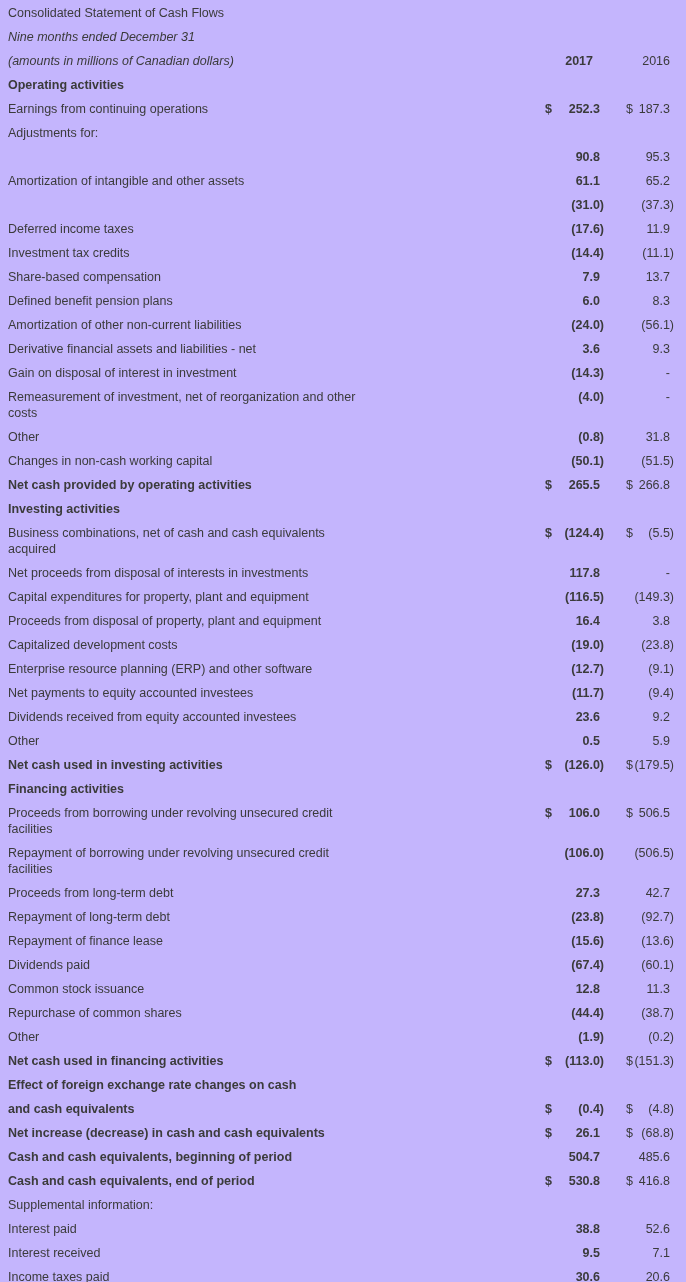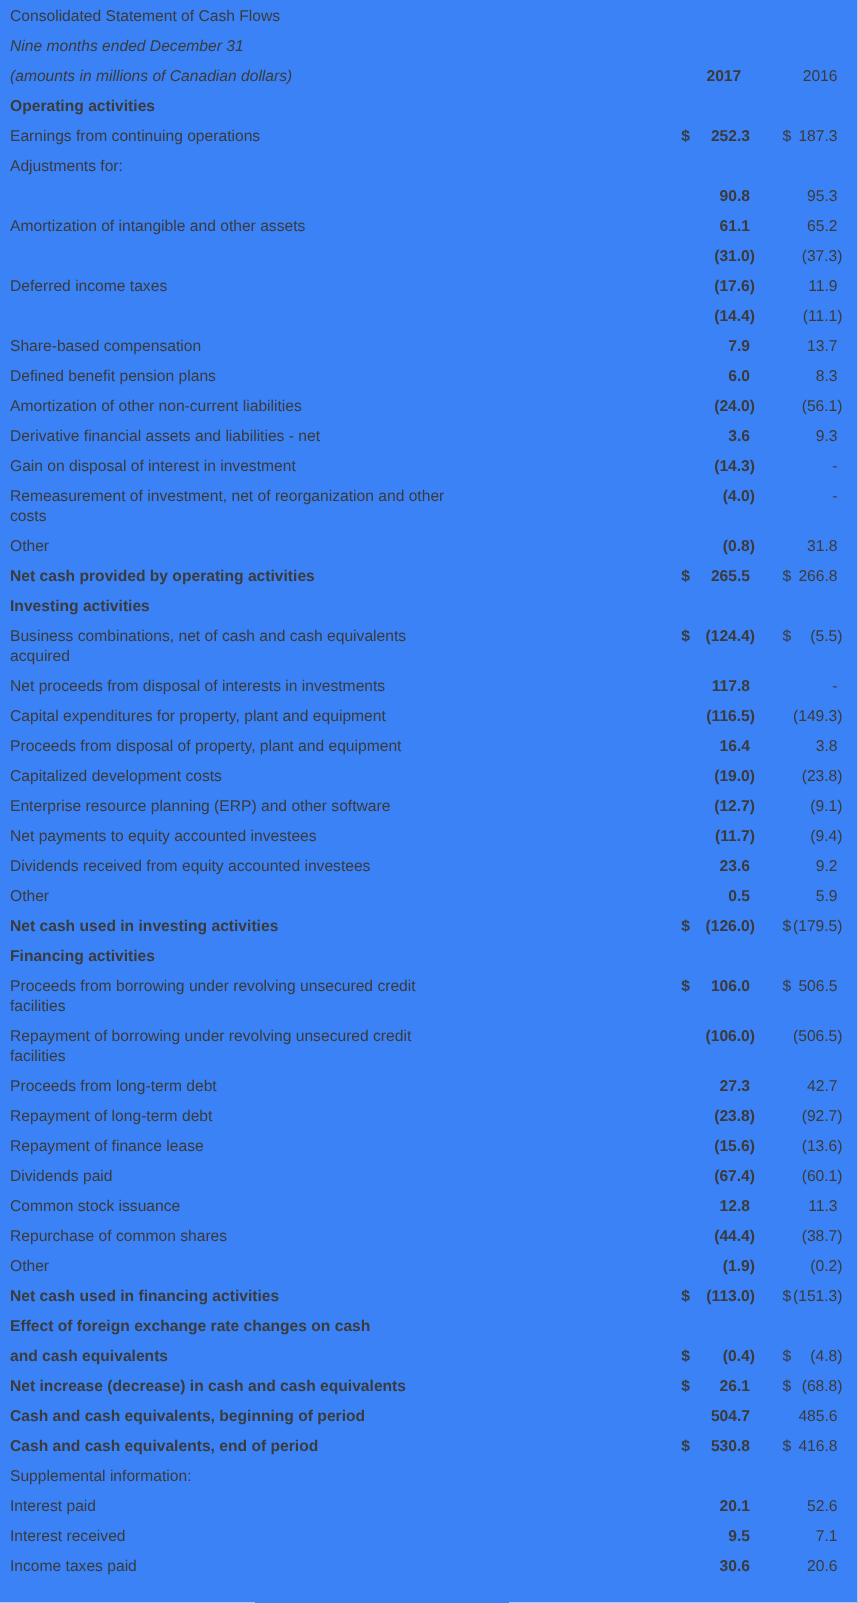--- a/index.html
+++ b/index.html
@@ -6,21 +6,21 @@
   html, body { background: #ffffff; }
   body {
     font-family: "Liberation Sans", sans-serif;
     font-size: 12.5px;
     color: #3b3b3b;
   }
   .page {
     width: 686px;
     height: 1282px;
     overflow: hidden;
-    background: #3b82f6;
+    background: #c4b5fd;
     padding: 1px 12px 0 8px;
   }
   .row {
     display: flex;
     align-items: flex-start;
     padding: 4px 0;
     line-height: 16px;
   }
   .cell-label {
     flex: 1 1 auto;
@@ -102,20 +102,21 @@
       <div class="row">
         <div class="cell-val cell-v1"><span class="num paren">(31.0)</span></div>
         <div class="cell-val cell-v2"><span class="num paren">(37.3)</span></div>
       </div>
       <div class="row">
         <div class="cell-label">Deferred income taxes</div>
         <div class="cell-val cell-v1"><span class="num paren">(17.6)</span></div>
         <div class="cell-val cell-v2"><span class="num">11.9</span></div>
       </div>
       <div class="row">
+        <div class="cell-label">Investment tax credits</div>
         <div class="cell-val cell-v1"><span class="num paren">(14.4)</span></div>
         <div class="cell-val cell-v2"><span class="num paren">(11.1)</span></div>
       </div>
       <div class="row">
         <div class="cell-label">Share-based compensation</div>
         <div class="cell-val cell-v1"><span class="num">7.9</span></div>
         <div class="cell-val cell-v2"><span class="num">13.7</span></div>
       </div>
       <div class="row">
         <div class="cell-label">Defined benefit pension plans</div>
@@ -140,20 +141,25 @@
       <div class="row">
         <div class="cell-label">Remeasurement of investment, net of reorganization and other costs</div>
         <div class="cell-val cell-v1"><span class="num paren">(4.0)</span></div>
         <div class="cell-val cell-v2"><span class="num">-</span></div>
       </div>
       <div class="row">
         <div class="cell-label">Other</div>
         <div class="cell-val cell-v1"><span class="num paren">(0.8)</span></div>
         <div class="cell-val cell-v2"><span class="num">31.8</span></div>
       </div>
+      <div class="row">
+        <div class="cell-label">Changes in non-cash working capital</div>
+        <div class="cell-val cell-v1"><span class="num paren">(50.1)</span></div>
+        <div class="cell-val cell-v2"><span class="num paren">(51.5)</span></div>
+      </div>
       <div class="row bold">
         <div class="cell-label">Net cash provided by operating activities</div>
         <div class="cell-val cell-v1"><span class="dollar">$</span><span class="num">265.5</span></div>
         <div class="cell-val cell-v2"><span class="dollar">$</span><span class="num">266.8</span></div>
       </div>
       <div class="row bold">
         <div class="cell-label">Investing activities</div>
       </div>
       <div class="row">
         <div class="cell-label">Business combinations, net of cash and cash equivalents acquired</div>
@@ -279,21 +285,21 @@
       <div class="row bold">
         <div class="cell-label">Cash and cash equivalents, end of period</div>
         <div class="cell-val cell-v1"><span class="dollar">$</span><span class="num">530.8</span></div>
         <div class="cell-val cell-v2"><span class="dollar">$</span><span class="num">416.8</span></div>
       </div>
       <div class="row">
         <div class="cell-label">Supplemental information:</div>
       </div>
       <div class="row">
         <div class="cell-label">Interest paid</div>
-        <div class="cell-val cell-v1"><span class="num">20.1</span></div>
+        <div class="cell-val cell-v1"><span class="num">38.8</span></div>
         <div class="cell-val cell-v2"><span class="num">52.6</span></div>
       </div>
       <div class="row">
         <div class="cell-label">Interest received</div>
         <div class="cell-val cell-v1"><span class="num">9.5</span></div>
         <div class="cell-val cell-v2"><span class="num">7.1</span></div>
       </div>
       <div class="row">
         <div class="cell-label">Income taxes paid</div>
         <div class="cell-val cell-v1"><span class="num">30.6</span></div>

